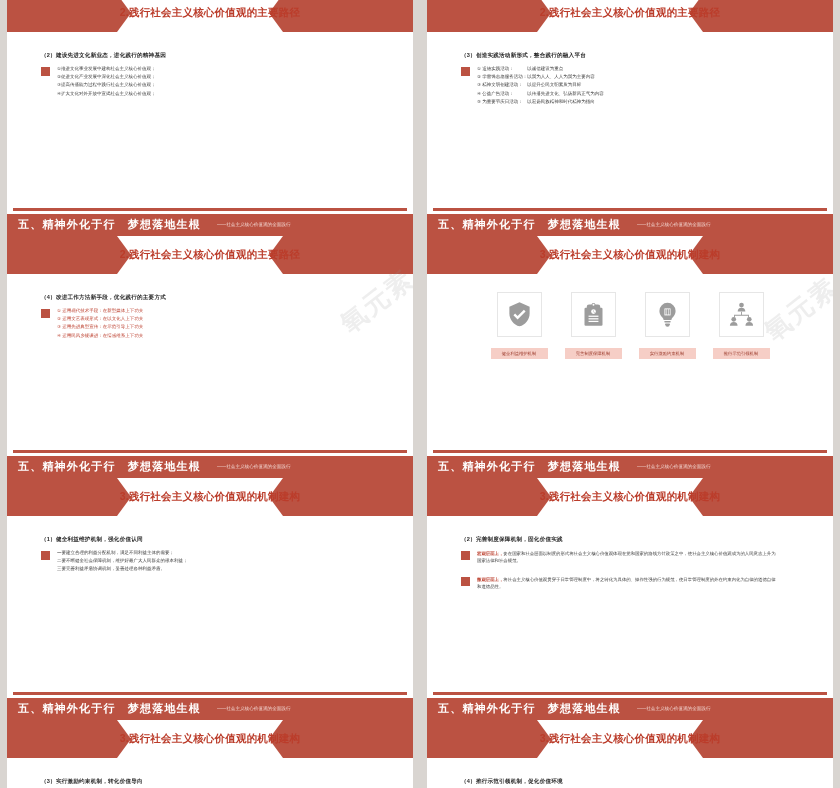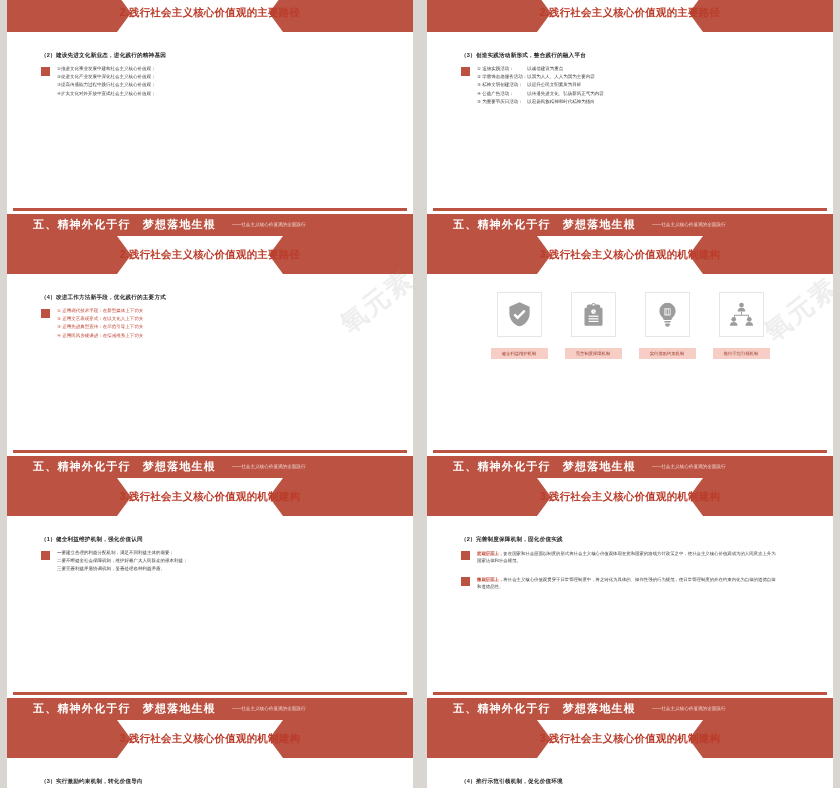--- a/index.html
+++ b/index.html
@@ -102,21 +102,21 @@
     padding:3px 4px;
     width:57px; text-align:center;
     white-space:nowrap;
   }
   .foot-rule {
     height:3px; background:#bb5242; margin:0 6px 2.5px 6px;
   }
   .foot-bar {
     height:22px; background:#bb5242;
     display:flex; align-items:center;
-    padding-left:26px; gap:16px;
+    padding-left:11px; gap:16px;
   }
   .foot-title {
     color:#ffffff; font-size:11px; font-weight:bold; letter-spacing:1.2px;
     white-space:nowrap;
   }
   .foot-sub {
     color:#f3d8d3; font-size:4.6px; white-space:nowrap;
   }
 
   

